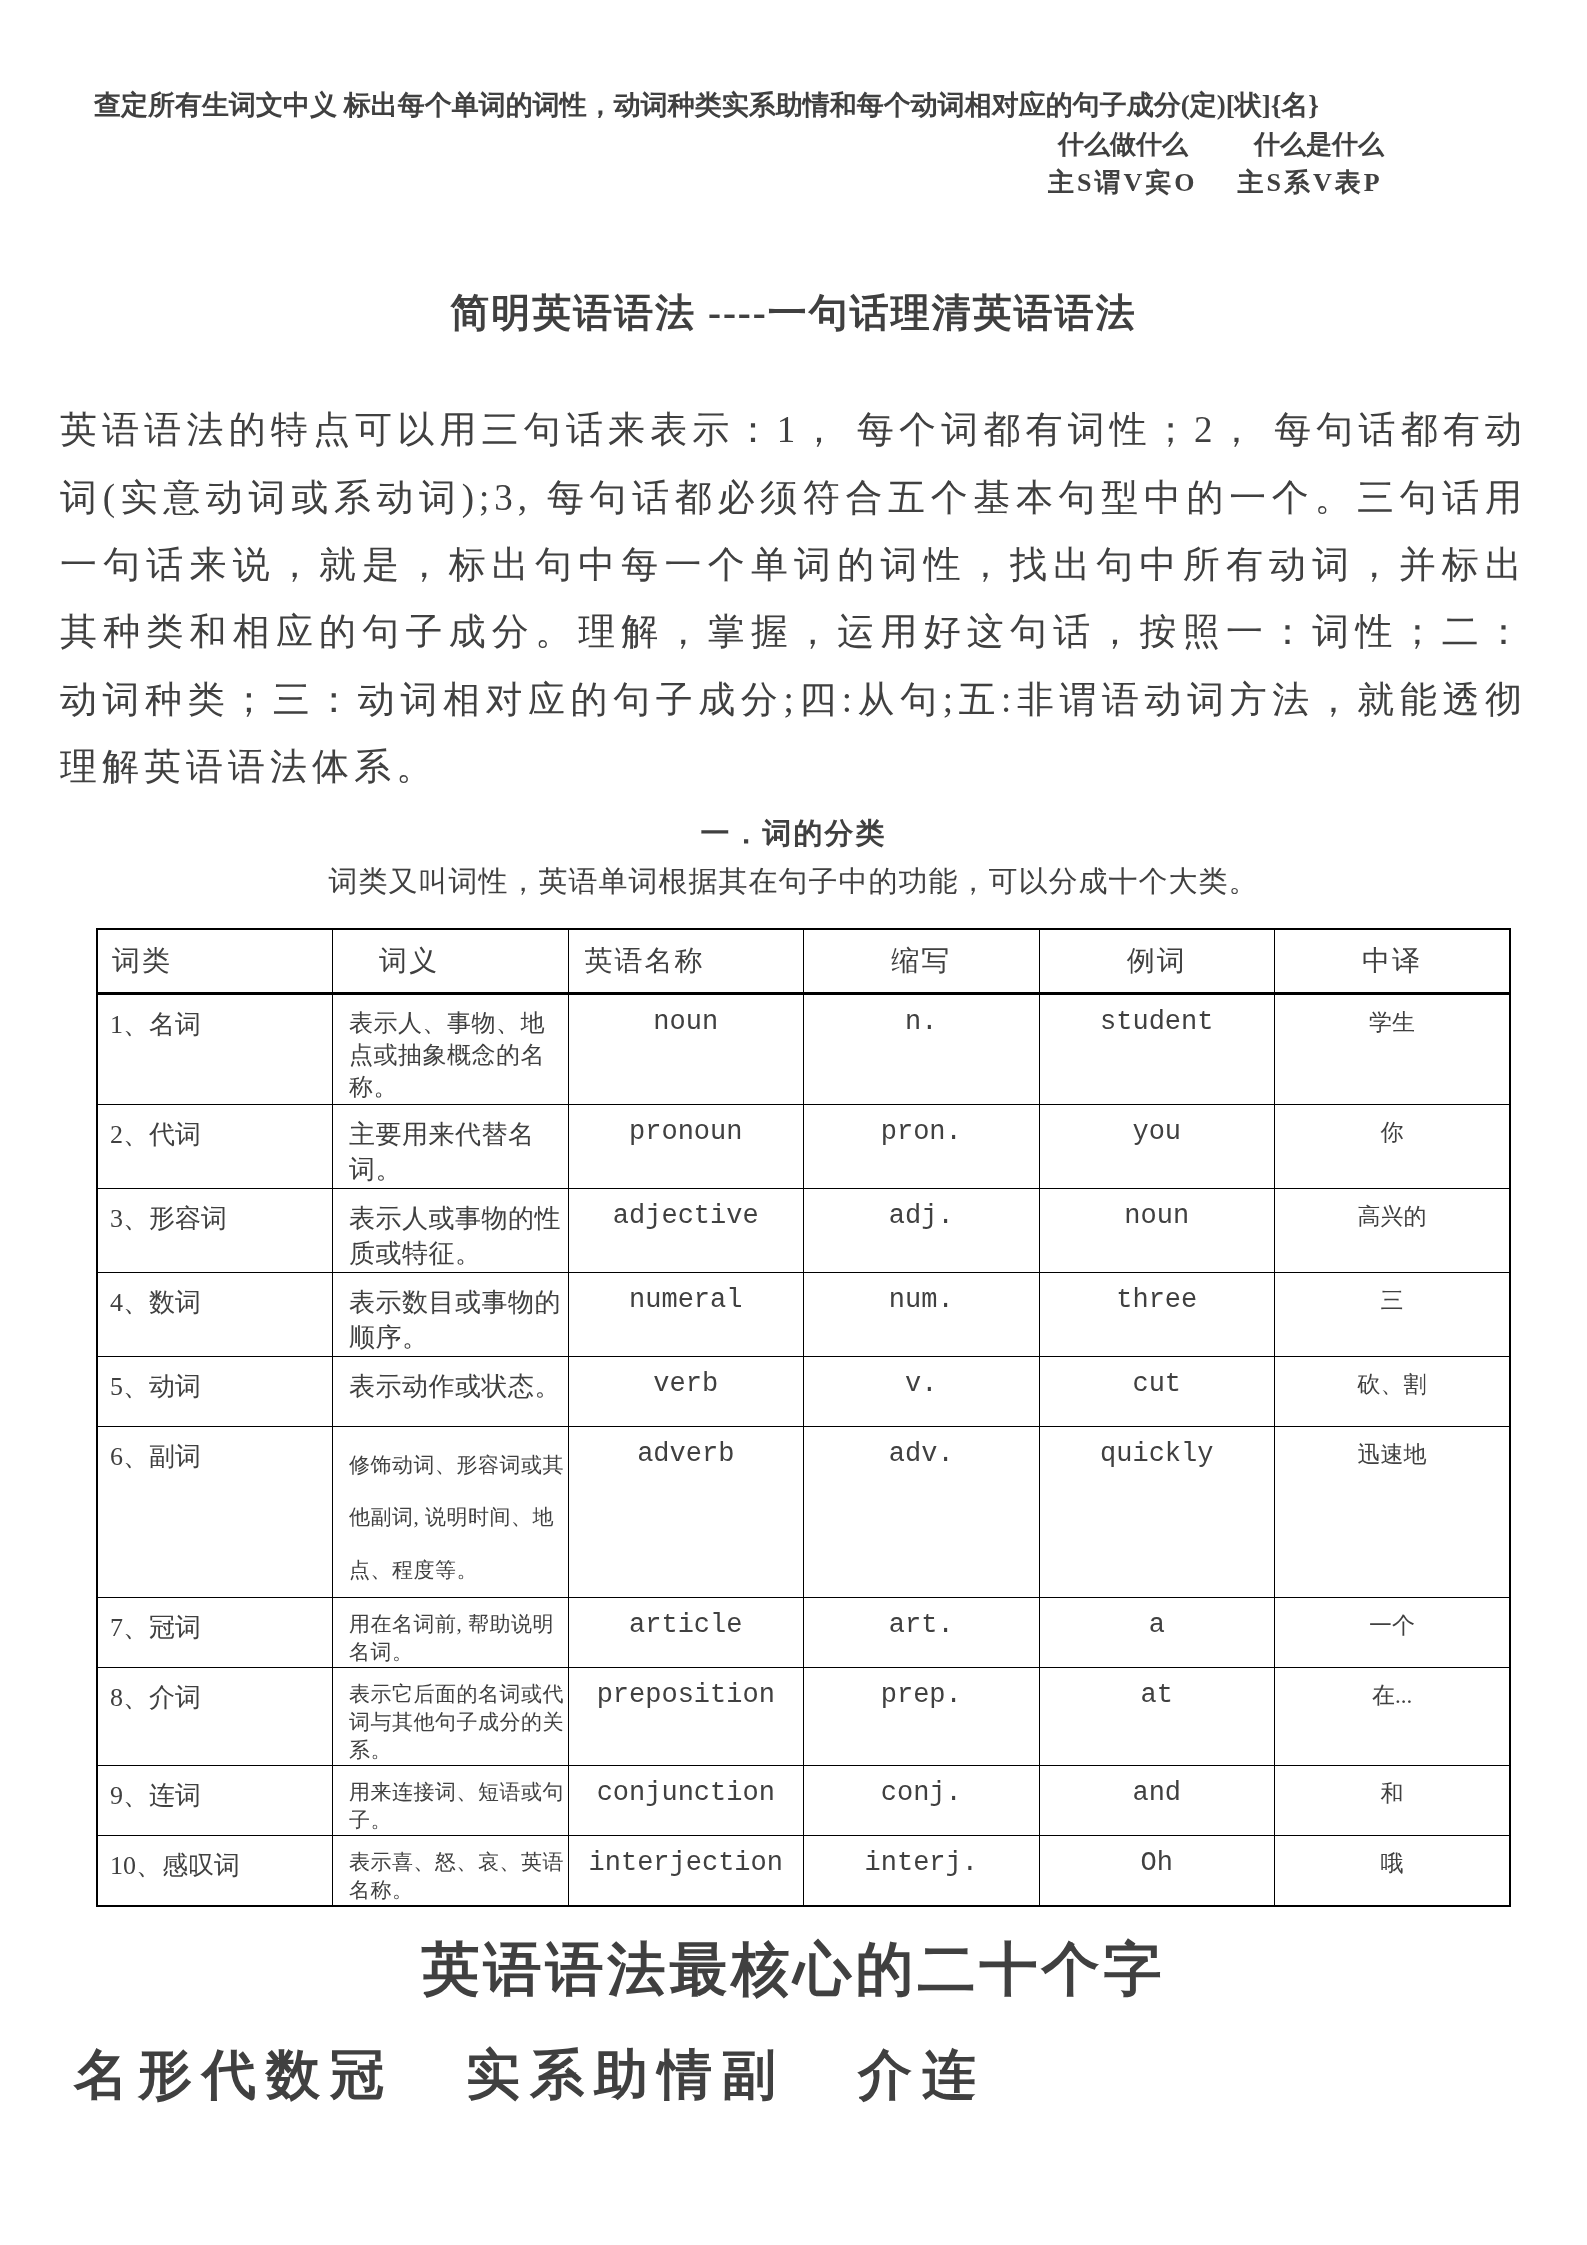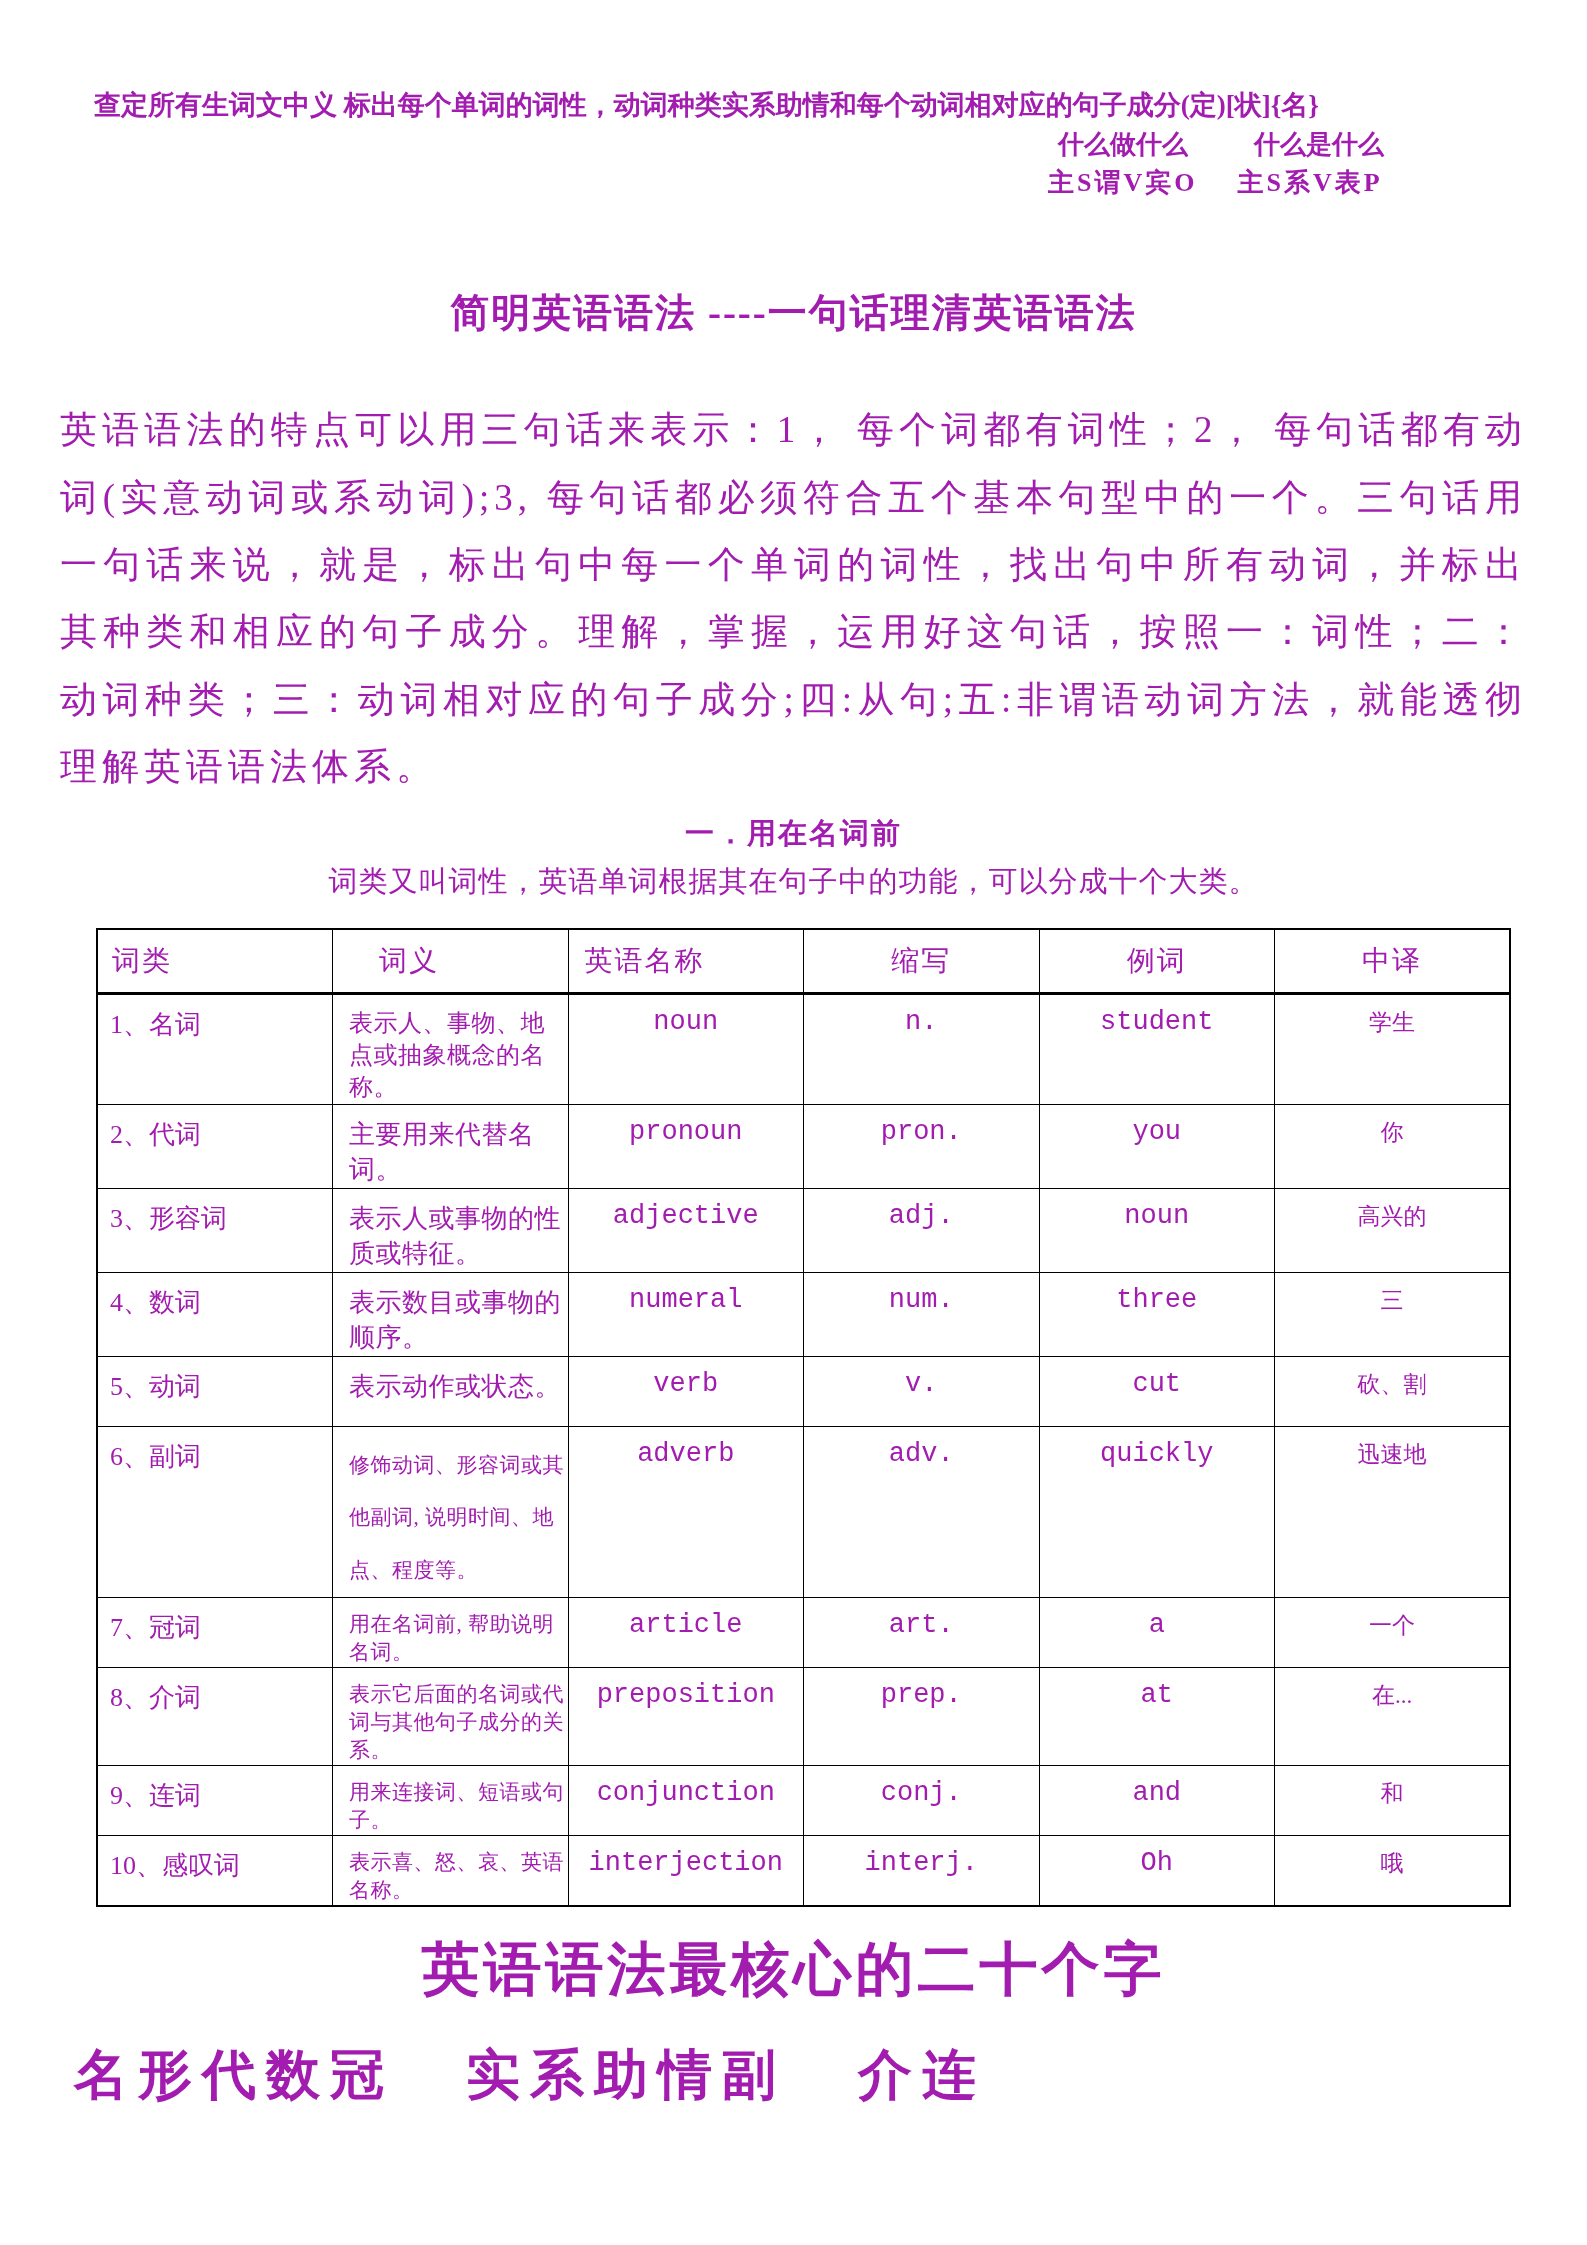--- a/index.html
+++ b/index.html
@@ -3,21 +3,21 @@
 <meta charset="utf-8">
 <style>
   * { box-sizing: border-box; }
   html,body { margin:0; padding:0; background:#ffffff; }
   .page {
     position: relative;
     width: 1587px;
     height: 2245px;
     margin: 0 auto;
     background: #ffffff;
-    color: #a21caf;
+    color: #404040;
     font-family: "Liberation Serif", "DejaVu Serif", serif;
     padding: 88px 60px 0 60px;
     overflow: hidden;
   }
   
   .ann { font-weight: bold; font-size: 27px; line-height: 1.32; white-space: nowrap; }
   .ann-l1 { margin-left: 34px; }
   .ann-l2 { margin-left: 998px; font-size: 26px; margin-top: 4px; }
   .ann-l2 .gap1 { display:inline-block; width:66px; }
   .ann-l3 { margin-left: 988px; font-size: 26px; margin-top: 4px; letter-spacing: 3px; }
@@ -120,21 +120,21 @@
   <div class="ann ann-l3">
     <span>主S谓V宾O</span><span class="gap1"></span><span>主S系V表P</span>
   </div>
 
   <div class="doc-title">简明英语语法 ----一句话理清英语语法</div>
 
   <div class="intro">
     <p>英语语法的特点可以用三句话来表示：1， 每个词都有词性；2， 每句话都有动词(实意动词或系动词);3, 每句话都必须符合五个基本句型中的一个。三句话用一句话来说，就是，标出句中每一个单词的词性，找出句中所有动词，并标出其种类和相应的句子成分。理解，掌握，运用好这句话，按照一：词性；二：动词种类；三：动词相对应的句子成分;四:从句;五:非谓语动词方法，就能透彻理解英语语法体系。</p>
   </div>
 
-  <div class="sec-head">一．用在名词前</div>
+  <div class="sec-head">一．词的分类</div>
   <div class="sec-sub">词类又叫词性，英语单词根据其在句子中的功能，可以分成十个大类。</div>
 
   <table class="pos-table">
     <thead>
       <tr>
         <th>词类</th>
         <th>词义</th>
         <th>英语名称</th>
         <th>缩写</th>
         <th>例词</th>

